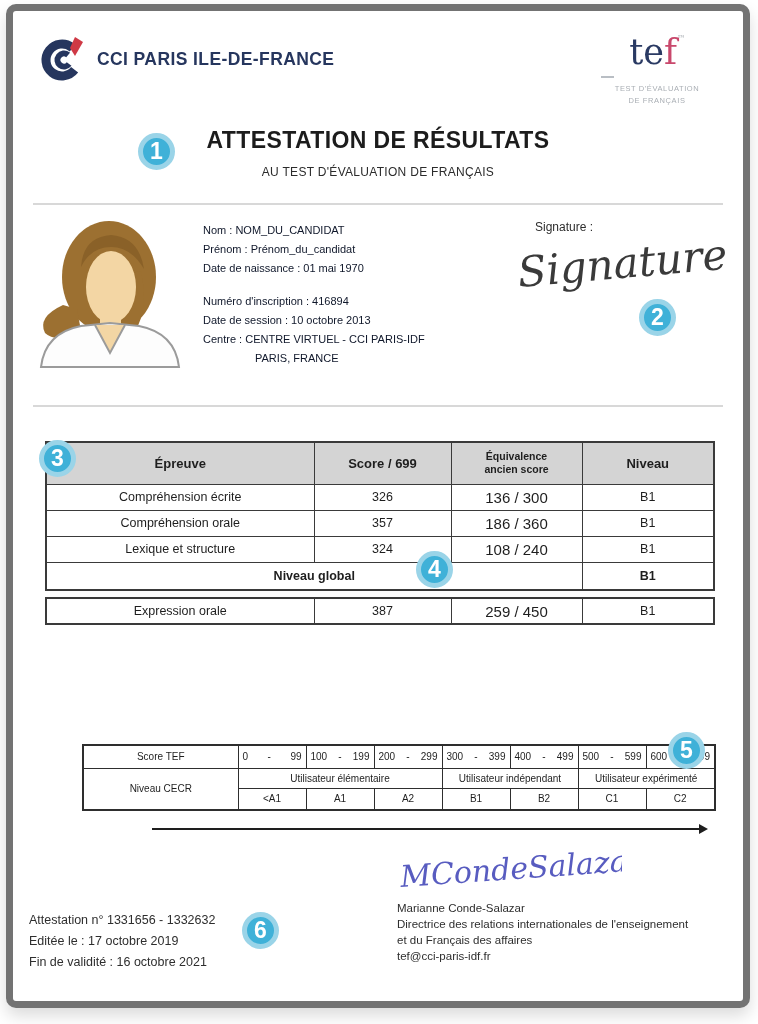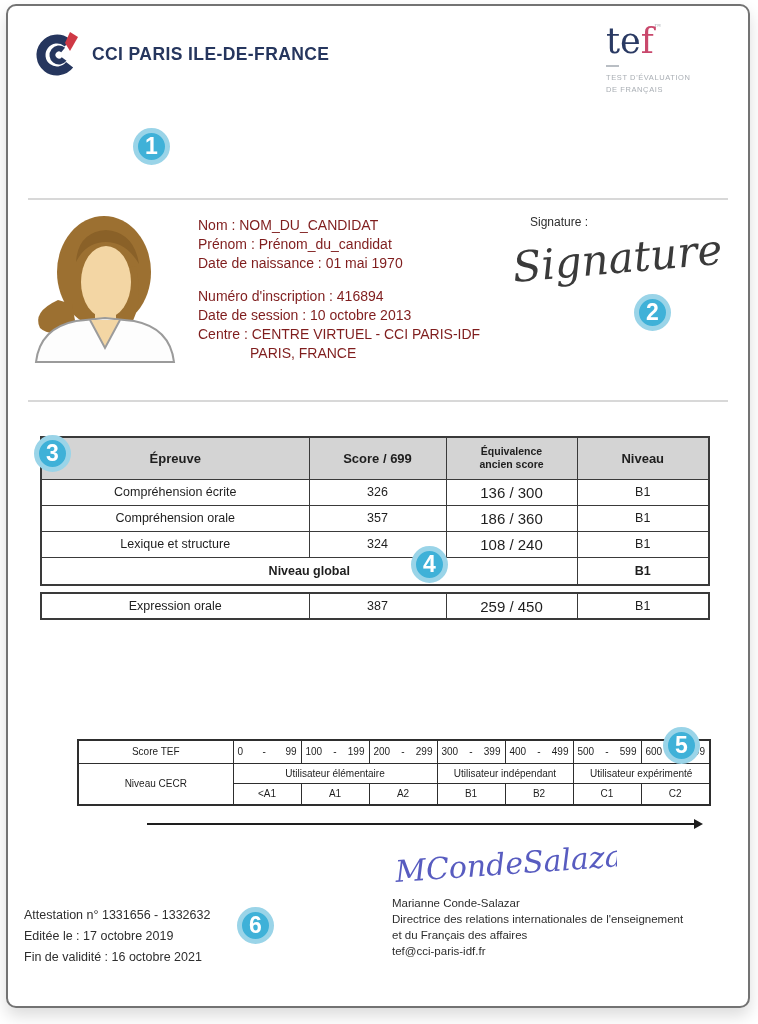--- a/index.html
+++ b/index.html
@@ -1,42 +1,42 @@
 <!DOCTYPE html>
 <html><head>
 <meta charset="utf-8">
 <style>
   * { margin:0; padding:0; box-sizing:border-box; }
   html,body { width:758px; height:1024px; background:#ffffff; font-family:"Liberation Sans", sans-serif; position:relative; overflow:hidden; }
 
   .page { position:absolute; left:6px; top:4px; width:744px; height:1004px; background:#fff;
-          border:2px solid #737373; border-radius:10px; box-shadow:0 8px 16px rgba(0,0,0,0.14); }
+          border:7px solid #737373; border-radius:10px; box-shadow:0 8px 16px rgba(0,0,0,0.14); }
 
   
   .cci-logo { position:absolute; left:26px; top:24px; display:flex; align-items:center; gap:10px; }
   .cci-text { font-size:17.5px; font-weight:bold; color:#26365e; letter-spacing:0.4px; }
 
-  .tef-logo { position:absolute; right:30px; top:18px; width:112px; }
+  .tef-logo { position:absolute; right:30px; top:24px; width:112px;text-align:center; }
   .tef-word { font-family:"DejaVu Serif", serif; font-size:35px; line-height:1; }
   .tef-te { color:#2a3a63; } .tef-f { color:#c9486c; }
   .tef-tm { font-size:8px; color:#9aa0a6; vertical-align:top; }
   .tef-dash { width:13px; height:2px; background:#b9bec4; margin:6px 0 5px; }
   .tef-tagline { font-size:7.5px; color:#a9aeb4; letter-spacing:0.6px; line-height:1.55; }
 
   
   .title-wrap { position:absolute; top:116px; left:0; width:100%; text-align:center; }
   .main-title { font-size:23px; font-weight:bold; color:#1c1c1c; letter-spacing:0.4px; }
   .subtitle { margin-top:11px; font-size:12px; color:#2b2b2b; letter-spacing:0.3px; }
 
   .divider { position:absolute; left:20px; right:20px; height:2px; background:#d8d8d8; }
   #divider-1 { top:192px; } #divider-2 { top:394px; }
 
   
   .avatar { position:absolute; left:24px; top:202px; width:146px; height:156px; }
-  .info-block { position:absolute; font-size:14px; color:#7f1d1d; line-height:19px; }
+  .info-block { position:absolute; font-size:11px; color:#0f172a; line-height:19px; }
   #identity-block { left:190px; top:210px; }
   #session-block  { left:190px; top:281px; }
   .centre2 { padding-left:52px; }
 
   .sig-label { position:absolute; left:522px; top:209px; font-size:12px; color:#2e2e2e; }
   .sig-script { position:absolute; left:500px; top:226px; }
   .blue-sig { position:absolute; left:384px; top:840px; }
 
   
   .rtable { position:absolute; left:32px; width:668px; border-collapse:collapse; table-layout:fixed;
@@ -96,20 +96,24 @@
 
   <div class="tef-logo">
     <div class="tef-word"><span class="tef-te">te</span><span class="tef-f">f</span><span class="tef-tm">™</span></div>
     <div class="tef-dash"></div>
     <div class="tef-tagline">
       <div>TEST D'ÉVALUATION</div>
       <div>DE FRANÇAIS</div>
     </div>
   </div>
 
+  <div class="title-wrap">
+    <div class="main-title">ATTESTATION DE RÉSULTATS</div>
+    <div class="subtitle">AU TEST D'ÉVALUATION DE FRANÇAIS</div>
+  </div>
 
   <div class="divider" id="divider-1"></div>
 
   <svg class="avatar" viewBox="0 0 146 156">
     <ellipse cx="72" cy="64" rx="47" ry="56" fill="#9c7031"></ellipse>
     <path d="M26 92 Q0 104 8 120 Q20 131 44 118 L40 96 Z" fill="#9c7031"></path>
     <path d="M104 58 Q112 96 98 118 L88 104 Q96 86 94 60 Z" fill="#9c7031"></path>
     <ellipse cx="74" cy="74" rx="25" ry="36" fill="#f3d6a4"></ellipse>
     <path d="M44 54 Q46 24 74 22 Q102 24 107 56 Q94 34 74 34 Q54 34 44 54 Z" fill="#8a6128"></path>
     <rect x="63" y="100" width="21" height="22" fill="#f3d6a4"></rect>

